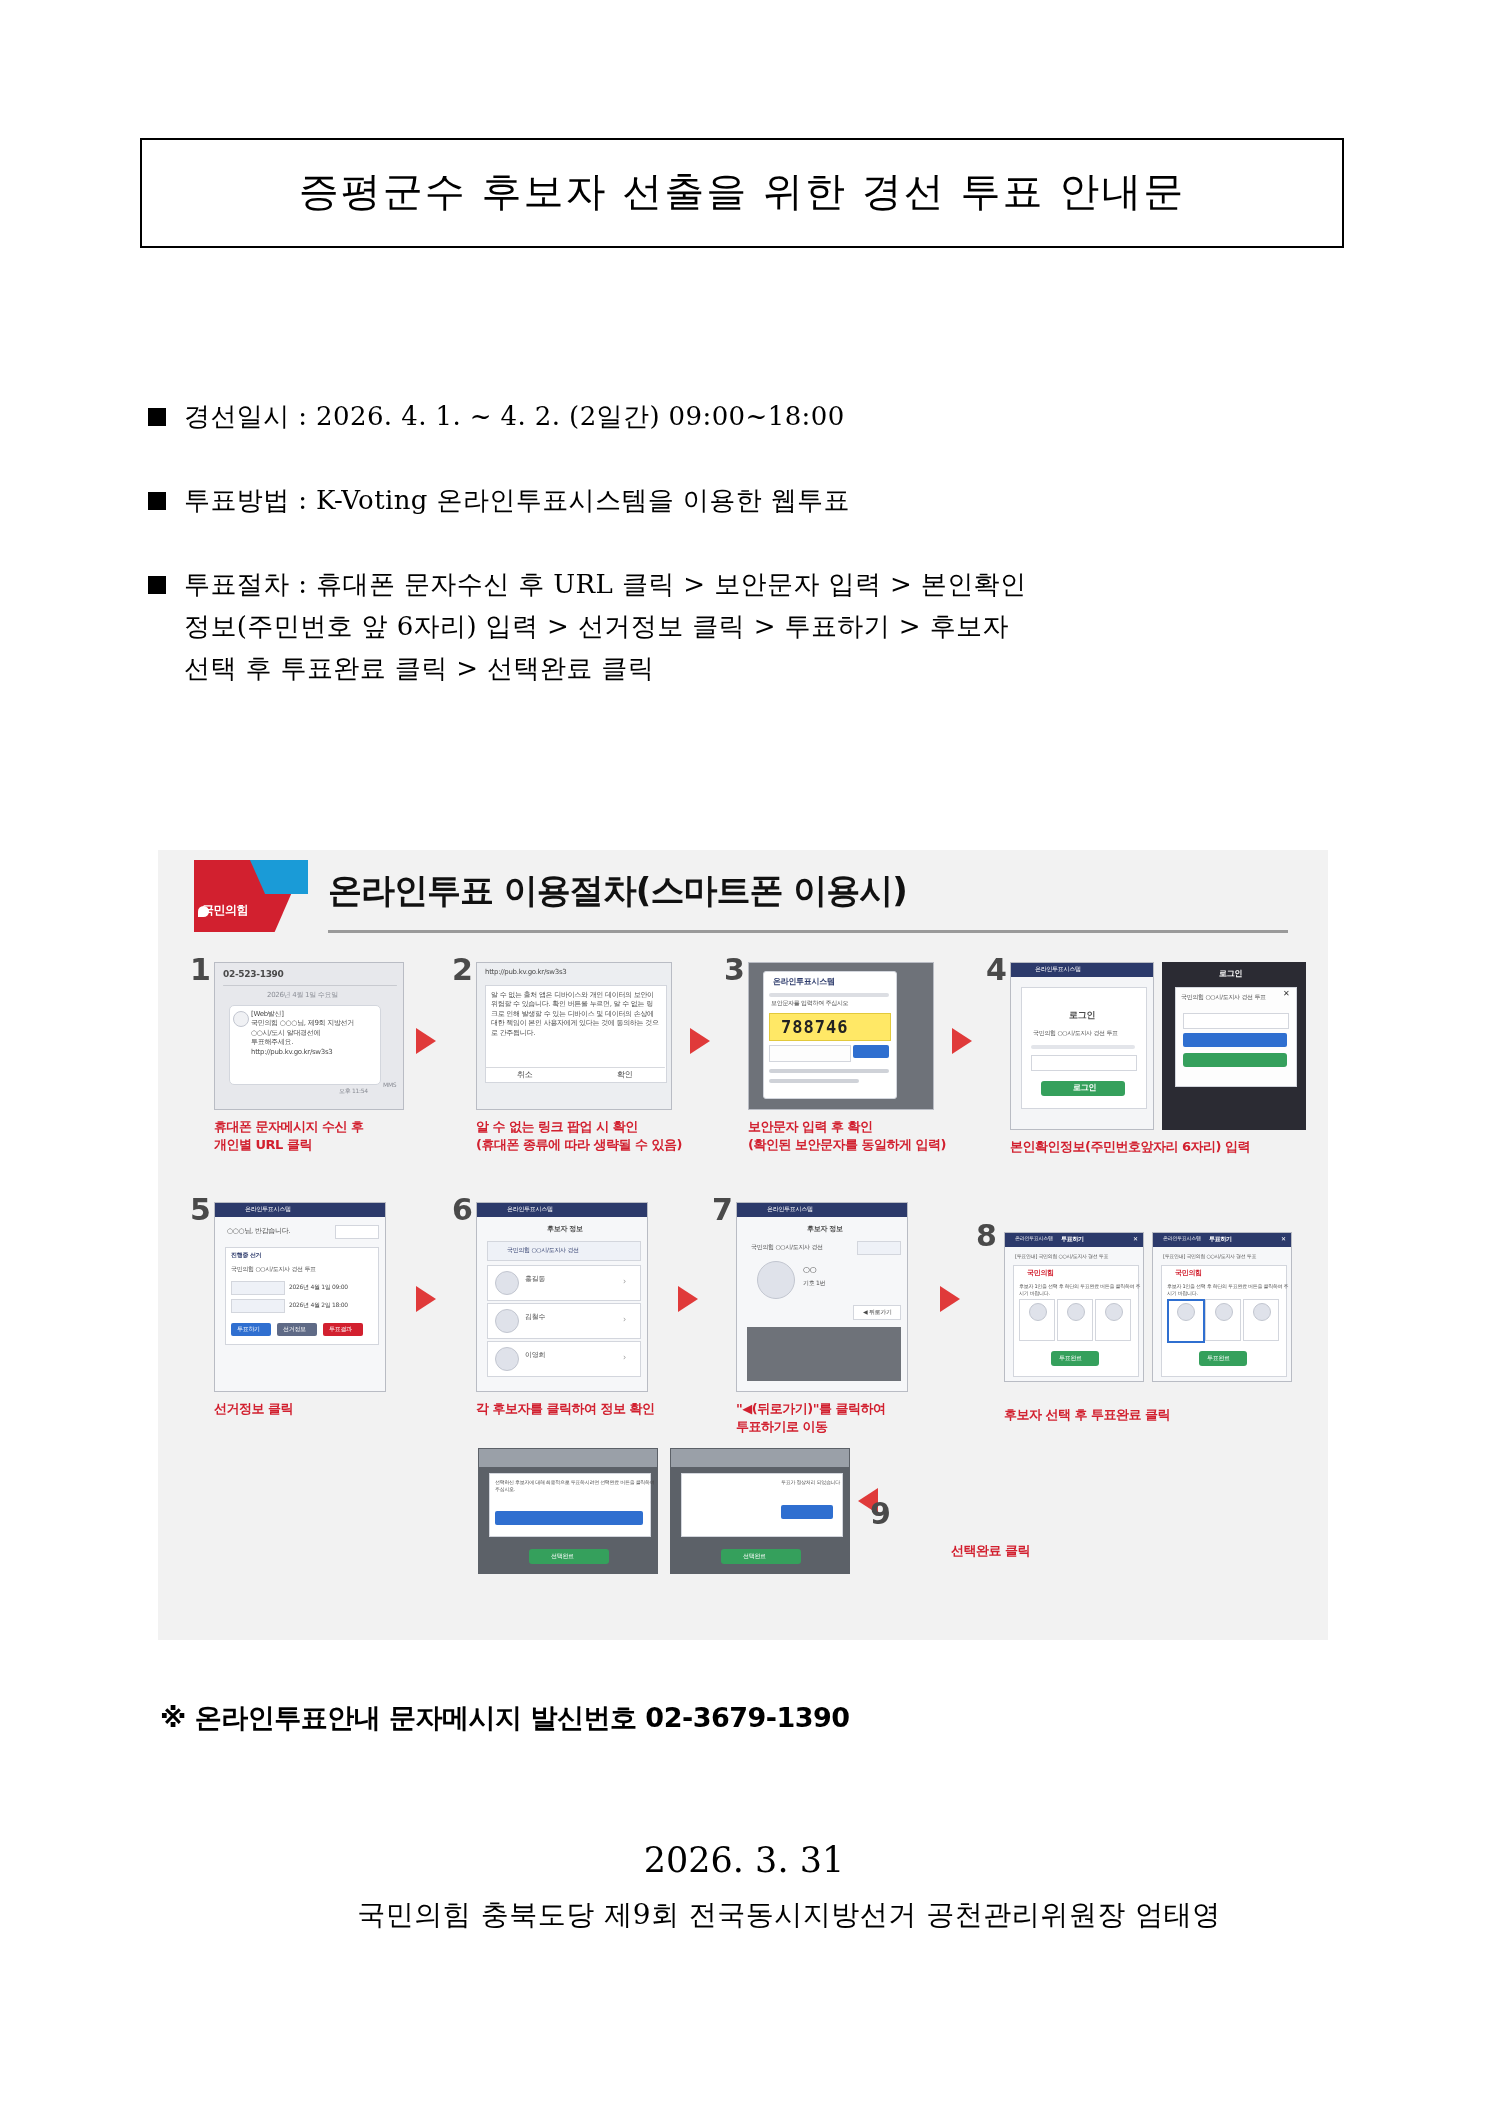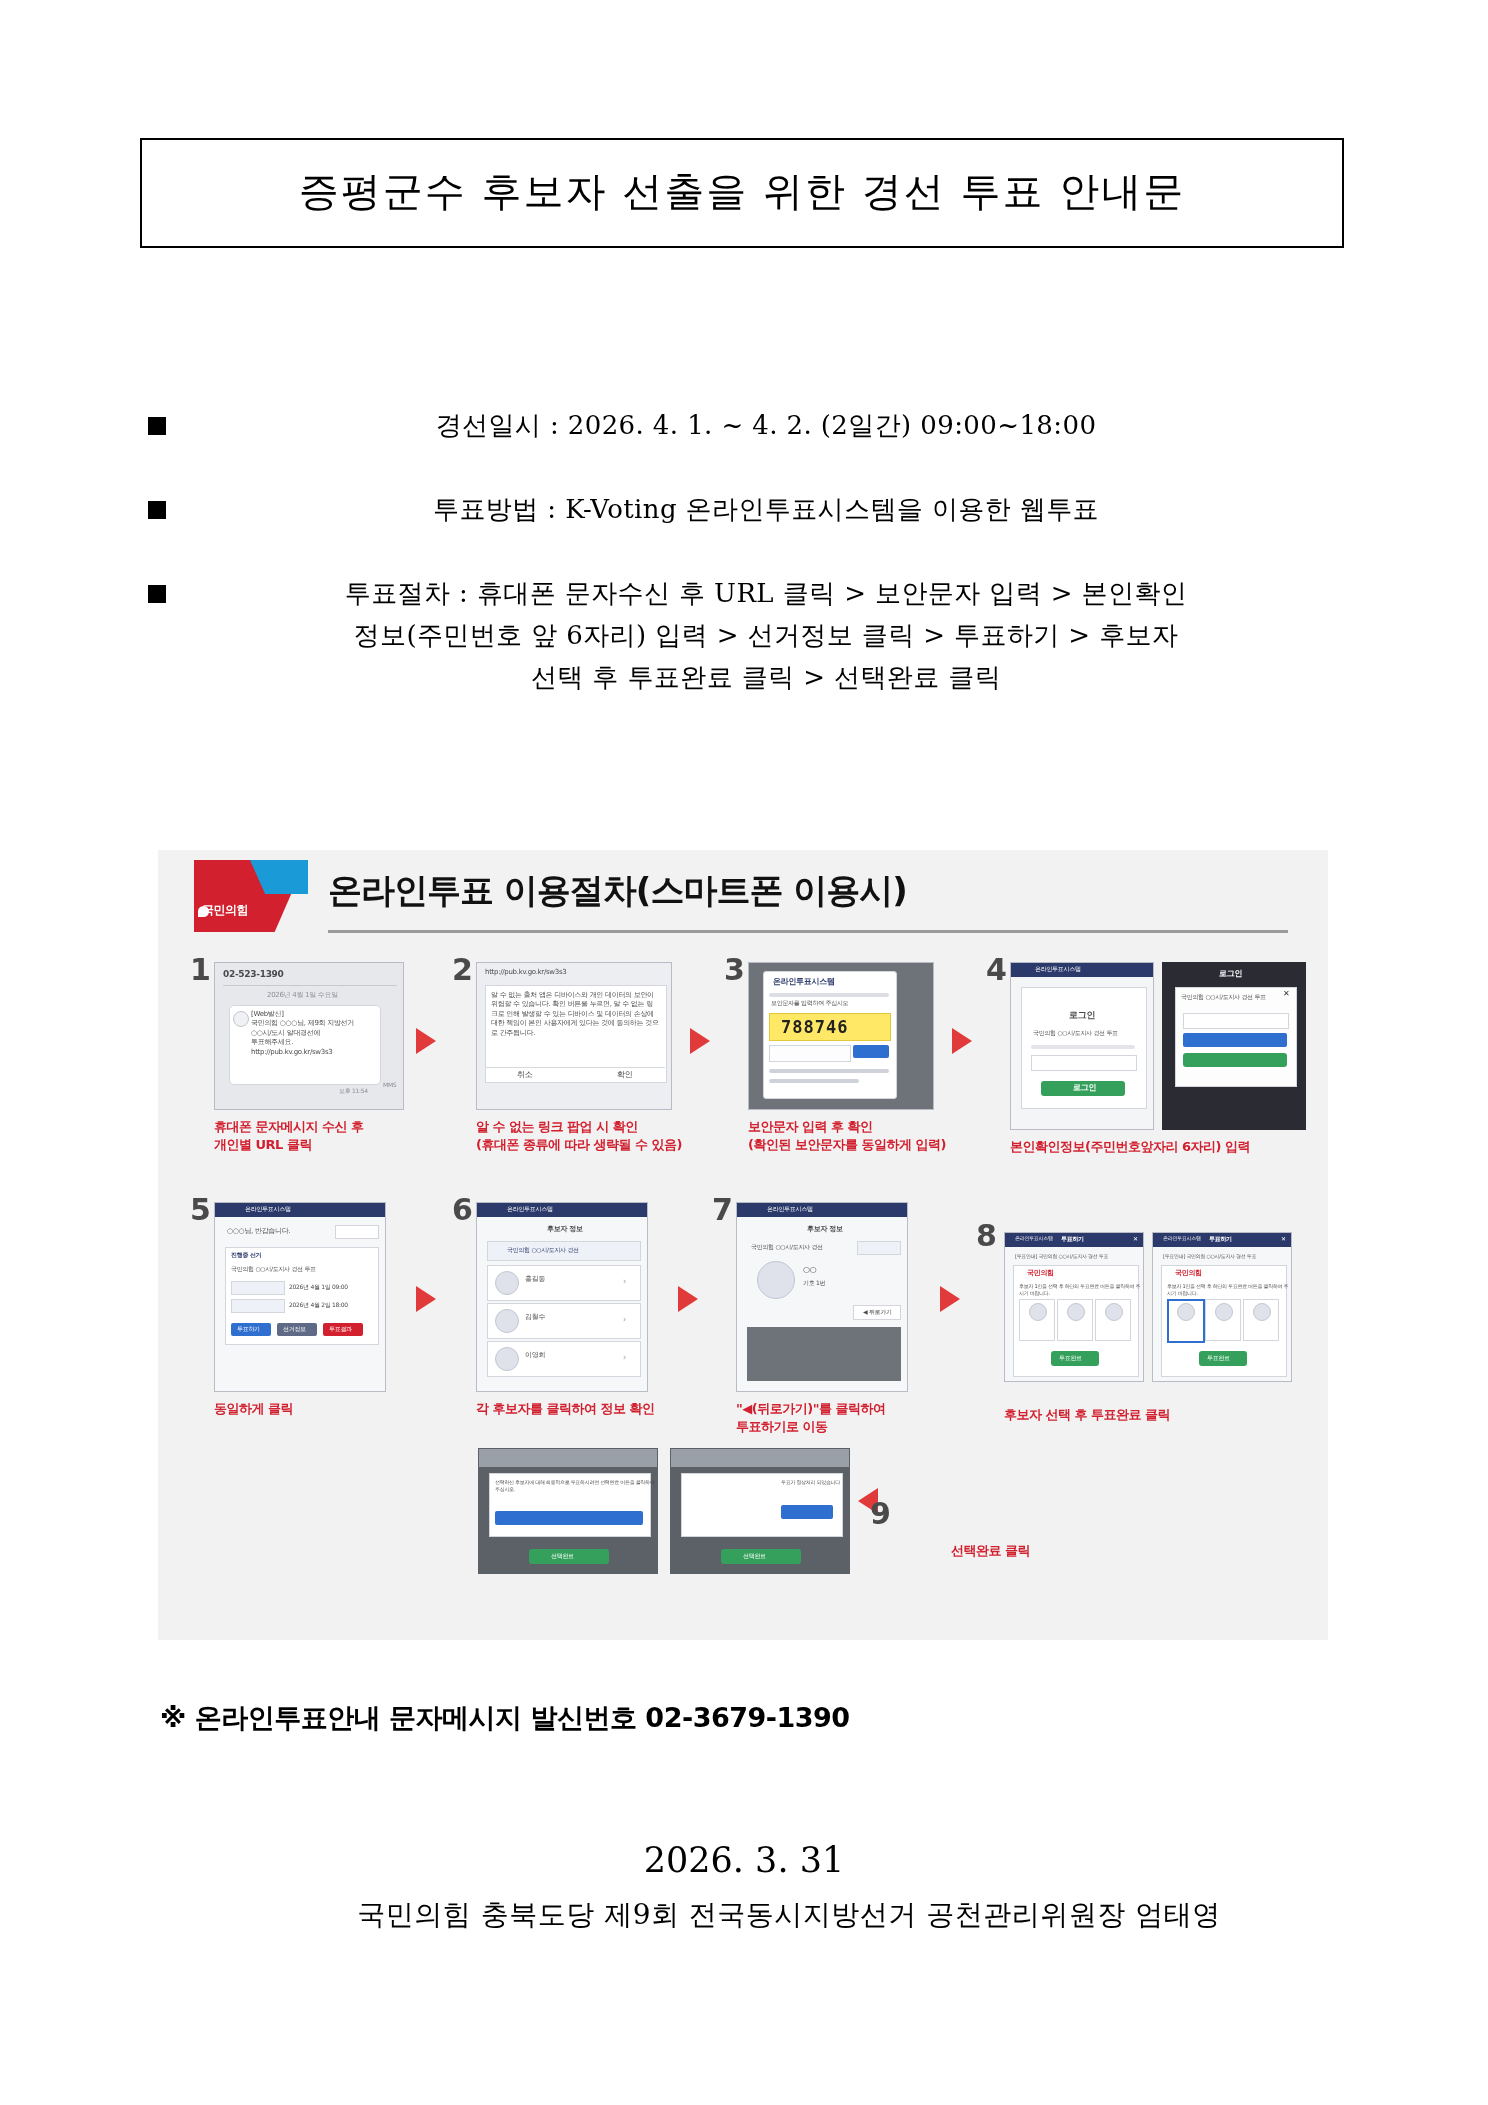--- a/index.html
+++ b/index.html
@@ -38,23 +38,22 @@
     font-size: 40px;
     letter-spacing: 2px;
     line-height: 1.45;
     font-weight: 400;
   }
 
   
   .bullets {
     position: absolute;
     left: 148px;
-    top: 404px;
+    top: 395px;
     width: 1200px;
-    text-align: center;
   }
   .bullet-row {
     display: flex;
     align-items: flex-start;
     margin-bottom: 42px;
   }
   .bullet-sq {
     width: 18px;
     height: 18px;
     background: #000;
@@ -414,21 +413,21 @@
           <div class="whitecard" style="left:16px; top:96px; width:52px; height:12px; background:#eef1f7;"></div>
           <div class="smalltext" style="left:74px; top:98px; font-size:6px;">2026년 4월 2일 18:00</div>
           <div class="bluebtn" style="left:16px; top:120px; width:40px;"></div>
           <div class="smalltext" style="left:22px; top:122px; font-size:6px; color:#fff;">투표하기</div>
           <div class="bluebtn" style="left:62px; top:120px; width:40px; background:#5f6a86;"></div>
           <div class="smalltext" style="left:68px; top:122px; font-size:6px; color:#fff;">선거정보</div>
           <div class="bluebtn" style="left:108px; top:120px; width:40px; background:#d2202f;"></div>
           <div class="smalltext" style="left:114px; top:122px; font-size:6px; color:#fff;">투표결과</div>
         </div>
         <div class="caption" style="left:18px; top:202px; width:200px;">
-          <span>동일하게 클릭</span>
+          <span>선거정보 클릭</span>
         </div>
       </div>
       <div class="arrow" style="left:258px; top:436px;"></div>
 
       <div class="step" style="left:300px; top:348px; width:210px; height:240px;">
         <div class="step-num" style="left:-6px; top:-6px;">6</div>
         <div class="phone" style="position:absolute; left:18px; top:4px; width:172px; height:190px; background:#f6f7f9;">
           <div class="topbar"></div>
           <div class="smalltext" style="left:30px; top:2px; font-size:6px; color:#fff;">온라인투표시스템</div>
           <div class="smalltext" style="left:70px; top:22px; font-size:7px; font-weight:bold;">후보자 정보</div>

